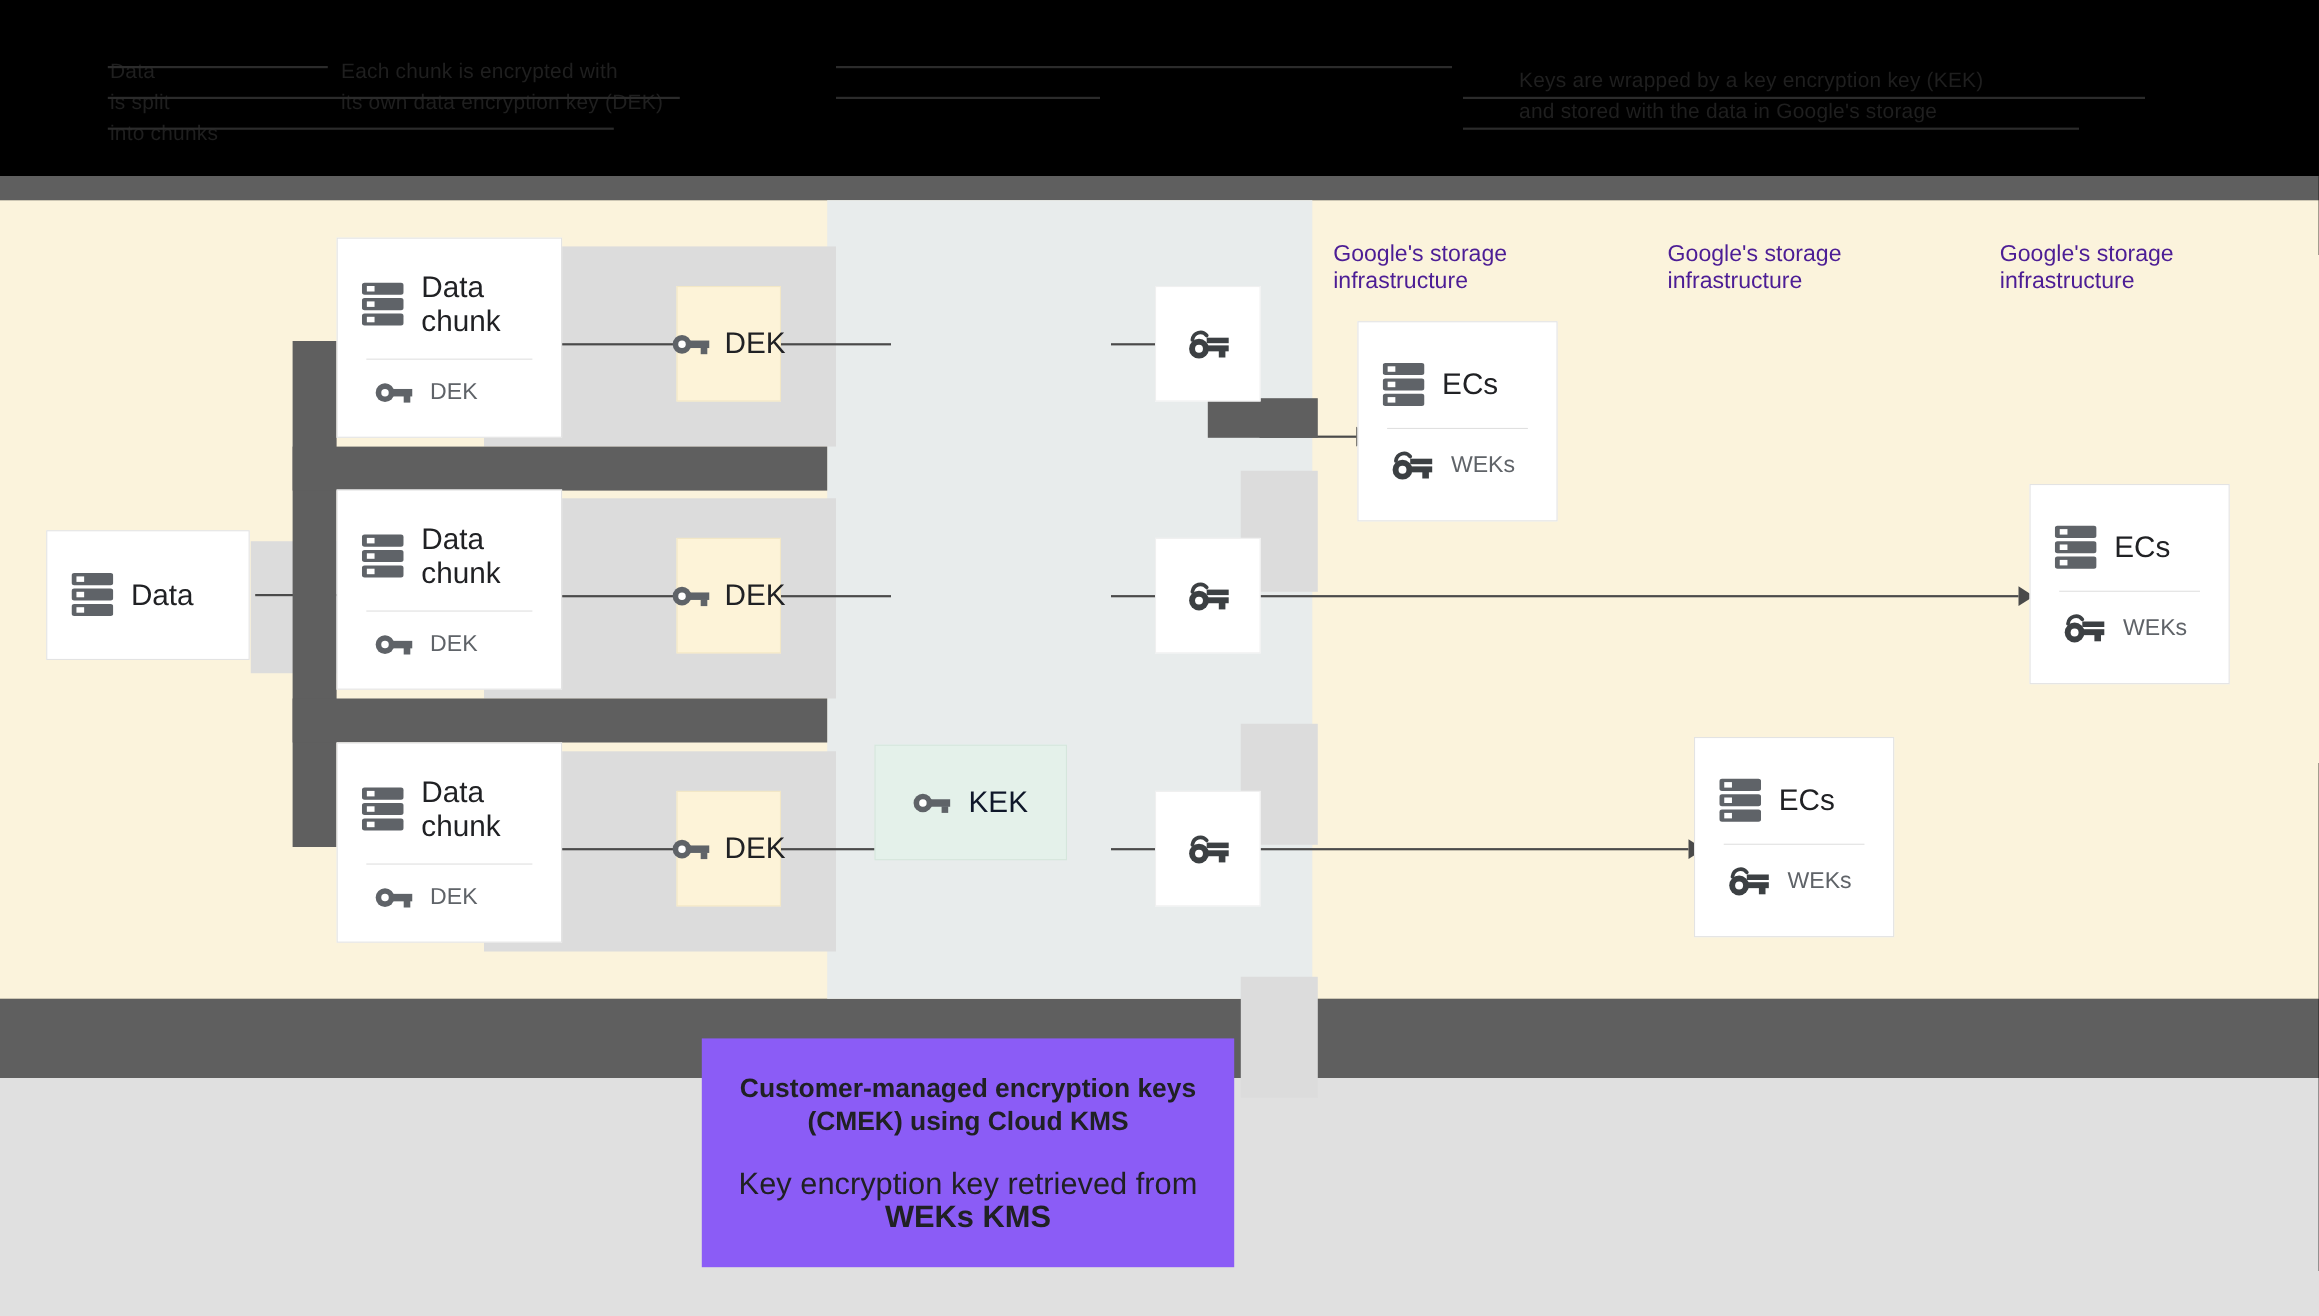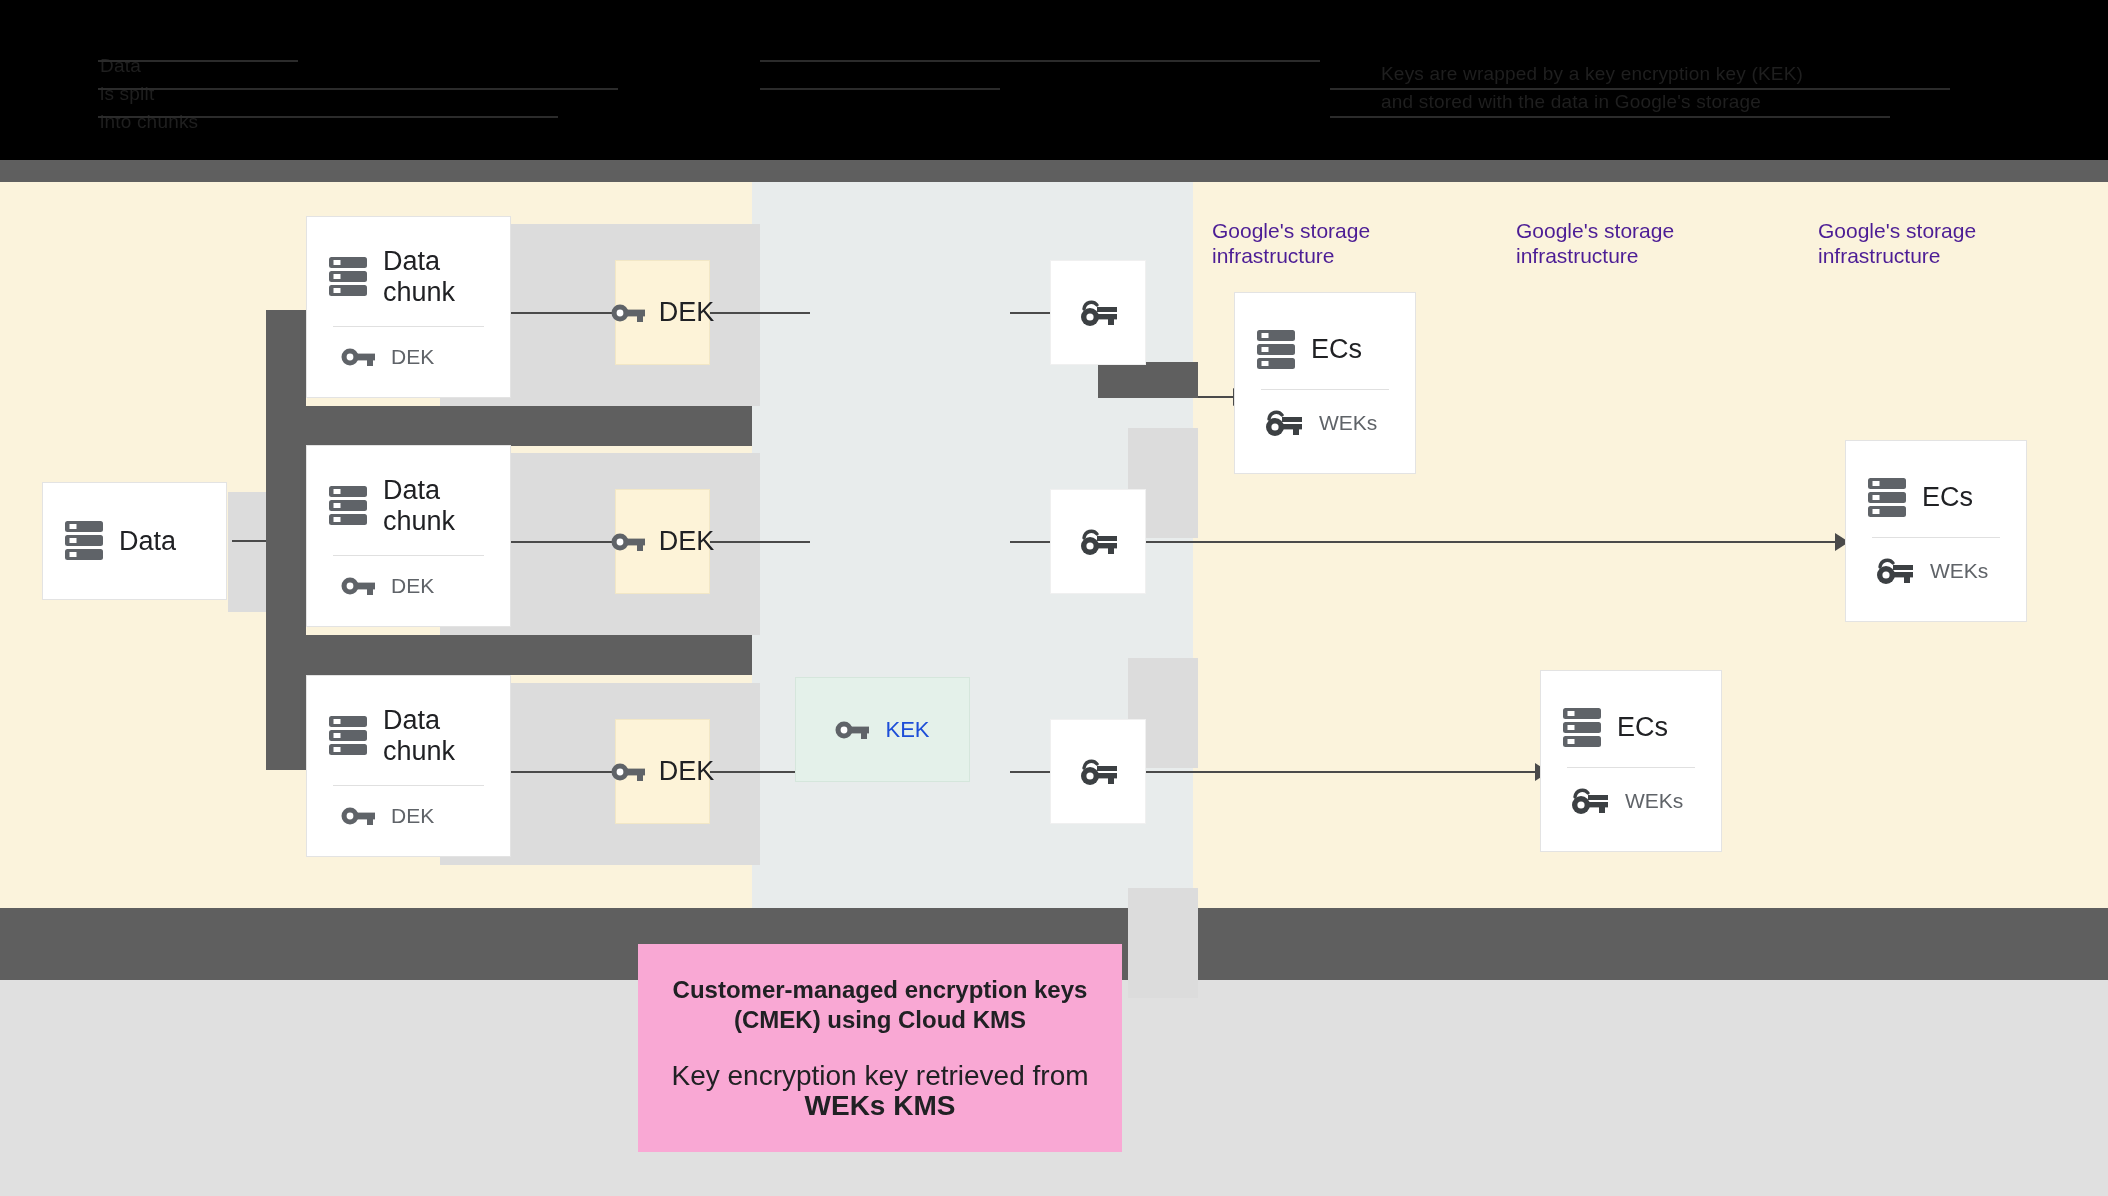--- a/index.html
+++ b/index.html
@@ -44,21 +44,21 @@
   .kbox {
     position:absolute; background:#fdf3d8; border:1px solid #f2e7c6;
     display:flex; align-items:center; justify-content:center; gap:14px;
   }
   .kbox .lbl { font-size:27px; color:#202124; }
 
   .kekbox {
     position:absolute; background:#e4f1ea; border:1px solid #d5e6dc;
     display:flex; align-items:center; justify-content:center; gap:16px;
   }
-  .kekbox .lbl { font-size:22px; color:#1d4ed8; }
+  .kekbox .lbl { font-size:27px; color:#0f172a; }
 
   .wkbox {
     position:absolute; background:#fff; border:1px solid #f0f0f0;
     display:flex; align-items:center; justify-content:center;
   }
 
   
   .hline { position:absolute; height:2px; background:#4a4a4a; }
   .arrow-head {
     position:absolute; width:0; height:0;
@@ -66,41 +66,43 @@
     border-left:14px solid #4a4a4a;
   }
 
   
   .gsi-label {
     position:absolute; font-size:21px; line-height:25px; color:#4c1d95; white-space:pre-line;
   }
 
   
   .caption {
-    position:absolute; background:#f9a8d4; text-align:center;
+    position:absolute; background:#8b5cf6; text-align:center;
     display:flex; flex-direction:column; align-items:center; justify-content:center;
     padding:0 28px;
   }
   .caption .l1 { font-size:24px; font-weight:bold; color:#202124; line-height:30px; }
   .caption .spacer { height:26px; }
   .caption .l2 { font-size:28px; color:#202124; line-height:30px; }
   .caption .l2 b { font-weight:bold; }
 
   
   svg { display:block; }
 </style>
 </head>
 <body>
 
 <div id="stage">
 
   <div class="topband">
     <div class="topband-text" style="left:100px; top:52px; width:210px;">Data
 is split
 into chunks</div>
+    <div class="topband-text" style="left:310px; top:52px; width:430px;">Each chunk is encrypted with
+its own data encryption key (DEK)</div>
     <div class="topband-text" style="left:1381px; top:60px; width:620px;">Keys are wrapped by a key encryption key (KEK)
 and stored with the data in Google's storage</div>
     <div class="topband-rule" style="left:98px;  top:60px;  width:200px;"></div>
     <div class="topband-rule" style="left:98px;  top:88px;  width:520px;"></div>
     <div class="topband-rule" style="left:98px;  top:116px; width:460px;"></div>
     <div class="topband-rule" style="left:760px; top:60px;  width:560px;"></div>
     <div class="topband-rule" style="left:760px; top:88px;  width:240px;"></div>
     <div class="topband-rule" style="left:1330px;top:88px;  width:620px;"></div>
     <div class="topband-rule" style="left:1330px;top:116px; width:560px;"></div>
   </div>

